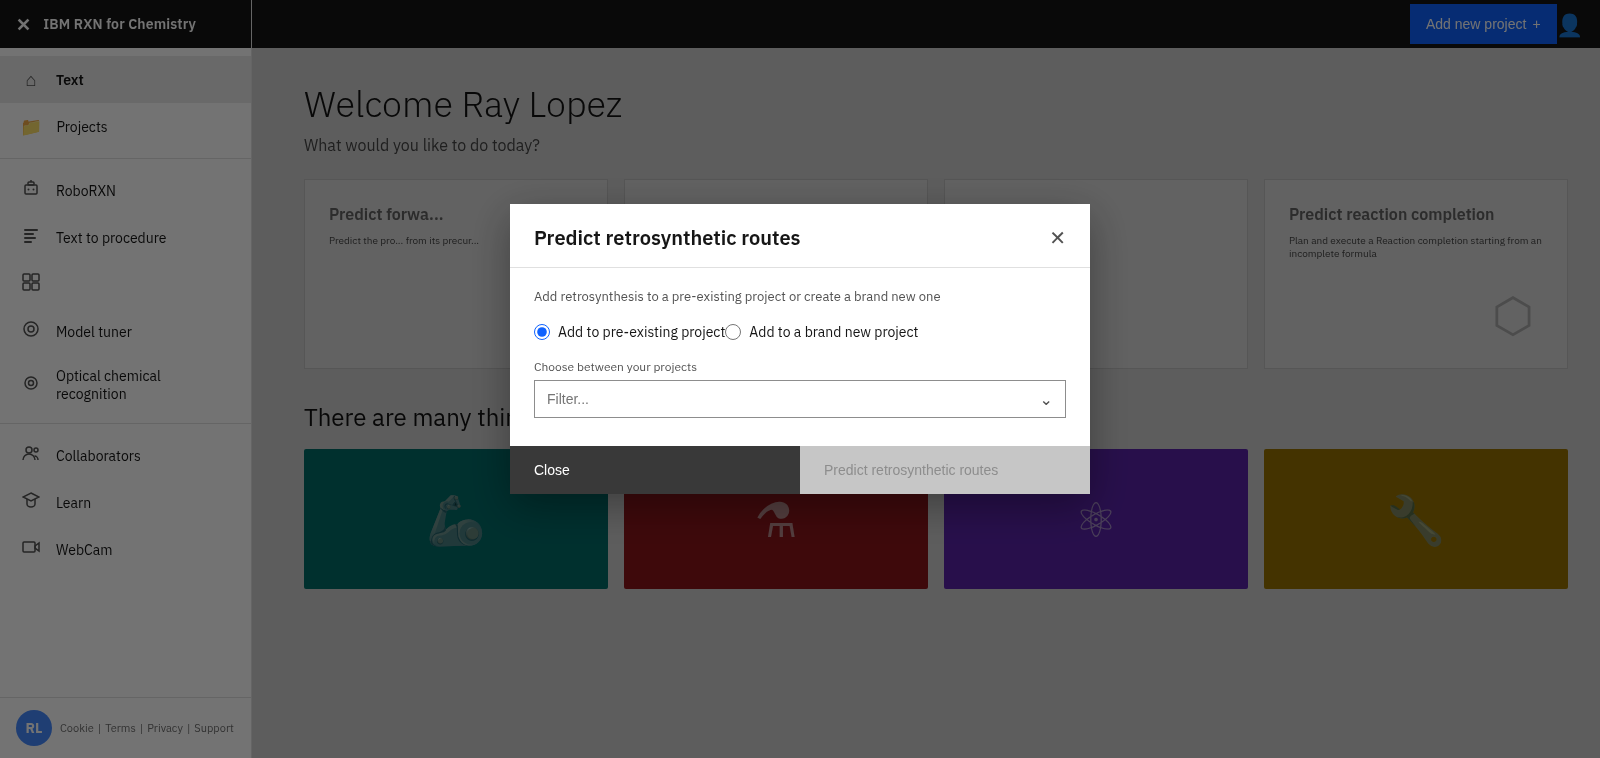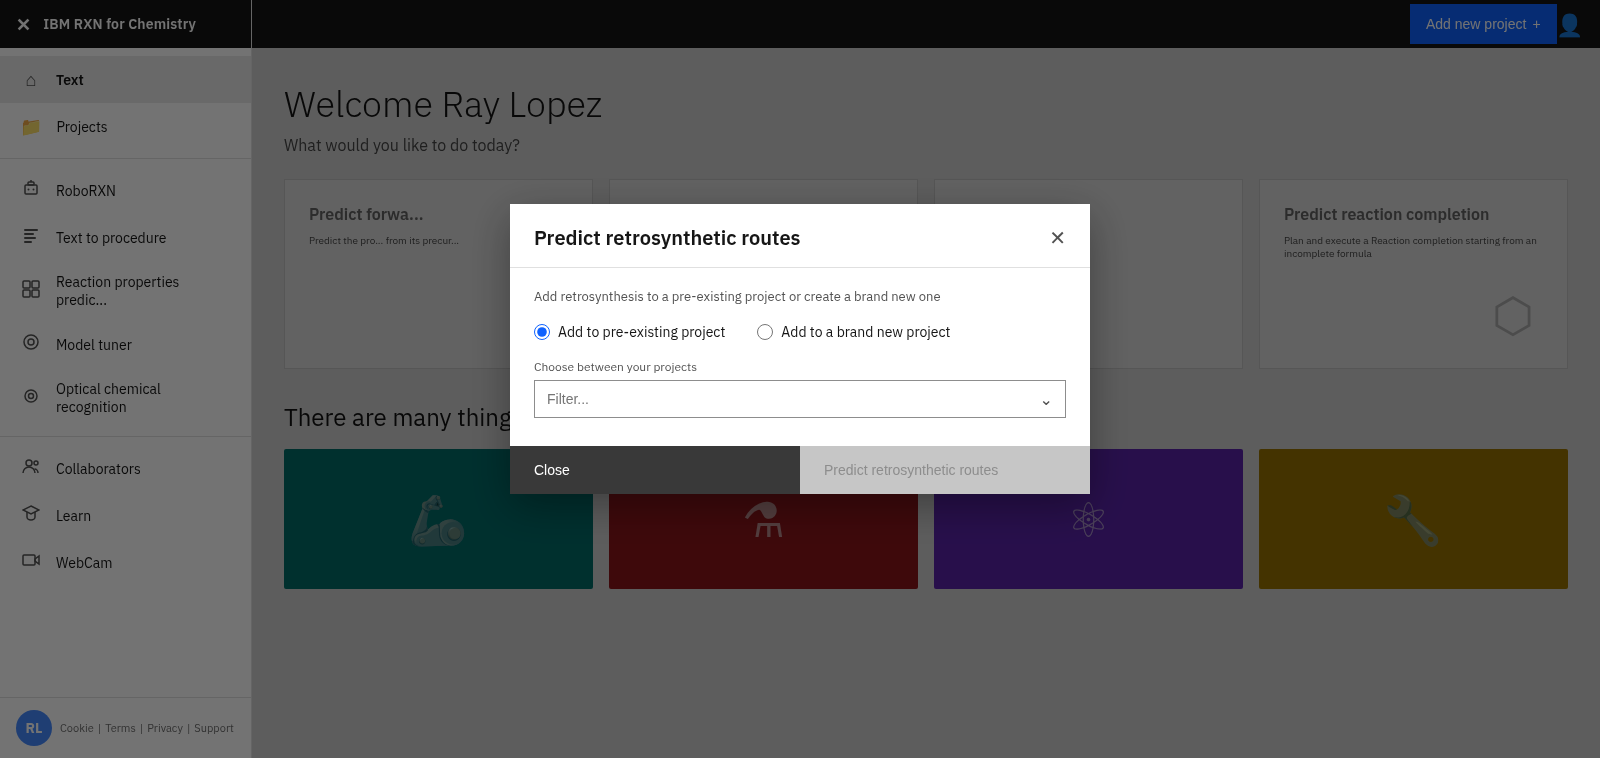--- a/index.html
+++ b/index.html
@@ -110,21 +110,21 @@
     .user-icon {
       color: #fff;
       font-size: 22px;
       cursor: pointer;
     }
 
     
     .page-content {
       flex: 1;
       overflow-y: auto;
-      padding: 32px 32px 24px 32px;
+      padding: 32px 32px 24px 52px;
       background: #f4f4f4;
       filter: brightness(0.85);
     }
     .page-title {
       font-size: 36px;
       font-weight: 300;
       color: #161616;
       margin-bottom: 8px;
     }
     .page-subtitle {
@@ -223,21 +223,20 @@
     .modal-body {
       padding: 20px 24px 4px 24px;
     }
     .modal-desc {
       font-size: 13px;
       color: #525252;
       margin-bottom: 18px;
     }
     .radio-group {
       display: flex;
-      gap: 32px;
       margin-bottom: 18px;
     }
     .radio-option {
       display: flex;
       align-items: center;
       gap: 8px;
       font-size: 14px;
       color: #161616;
       cursor: pointer;
     }
@@ -368,21 +367,20 @@
     </div>
     <div class="sidebar-item">
       <span class="sidebar-icon">
         <svg width="18" height="18" viewBox="0 0 18 18" fill="none">
           <rect x="1" y="1" width="7" height="7" rx="1" stroke="#525252" stroke-width="1.5"></rect>
           <rect x="10" y="1" width="7" height="7" rx="1" stroke="#525252" stroke-width="1.5"></rect>
           <rect x="1" y="10" width="7" height="7" rx="1" stroke="#525252" stroke-width="1.5"></rect>
           <rect x="10" y="10" width="7" height="7" rx="1" stroke="#525252" stroke-width="1.5"></rect>
         </svg>
       </span>
-      <span>Reaction properties predic...</span>
     </div>
     <div class="sidebar-item">
       <span class="sidebar-icon">
         <svg width="18" height="18" viewBox="0 0 18 18" fill="none">
           <circle cx="9" cy="9" r="3" stroke="#525252" stroke-width="1.5"></circle>
           <circle cx="9" cy="9" r="7" stroke="#525252" stroke-width="1.5"></circle>
         </svg>
       </span>
       <span>Model tuner</span>
     </div>

